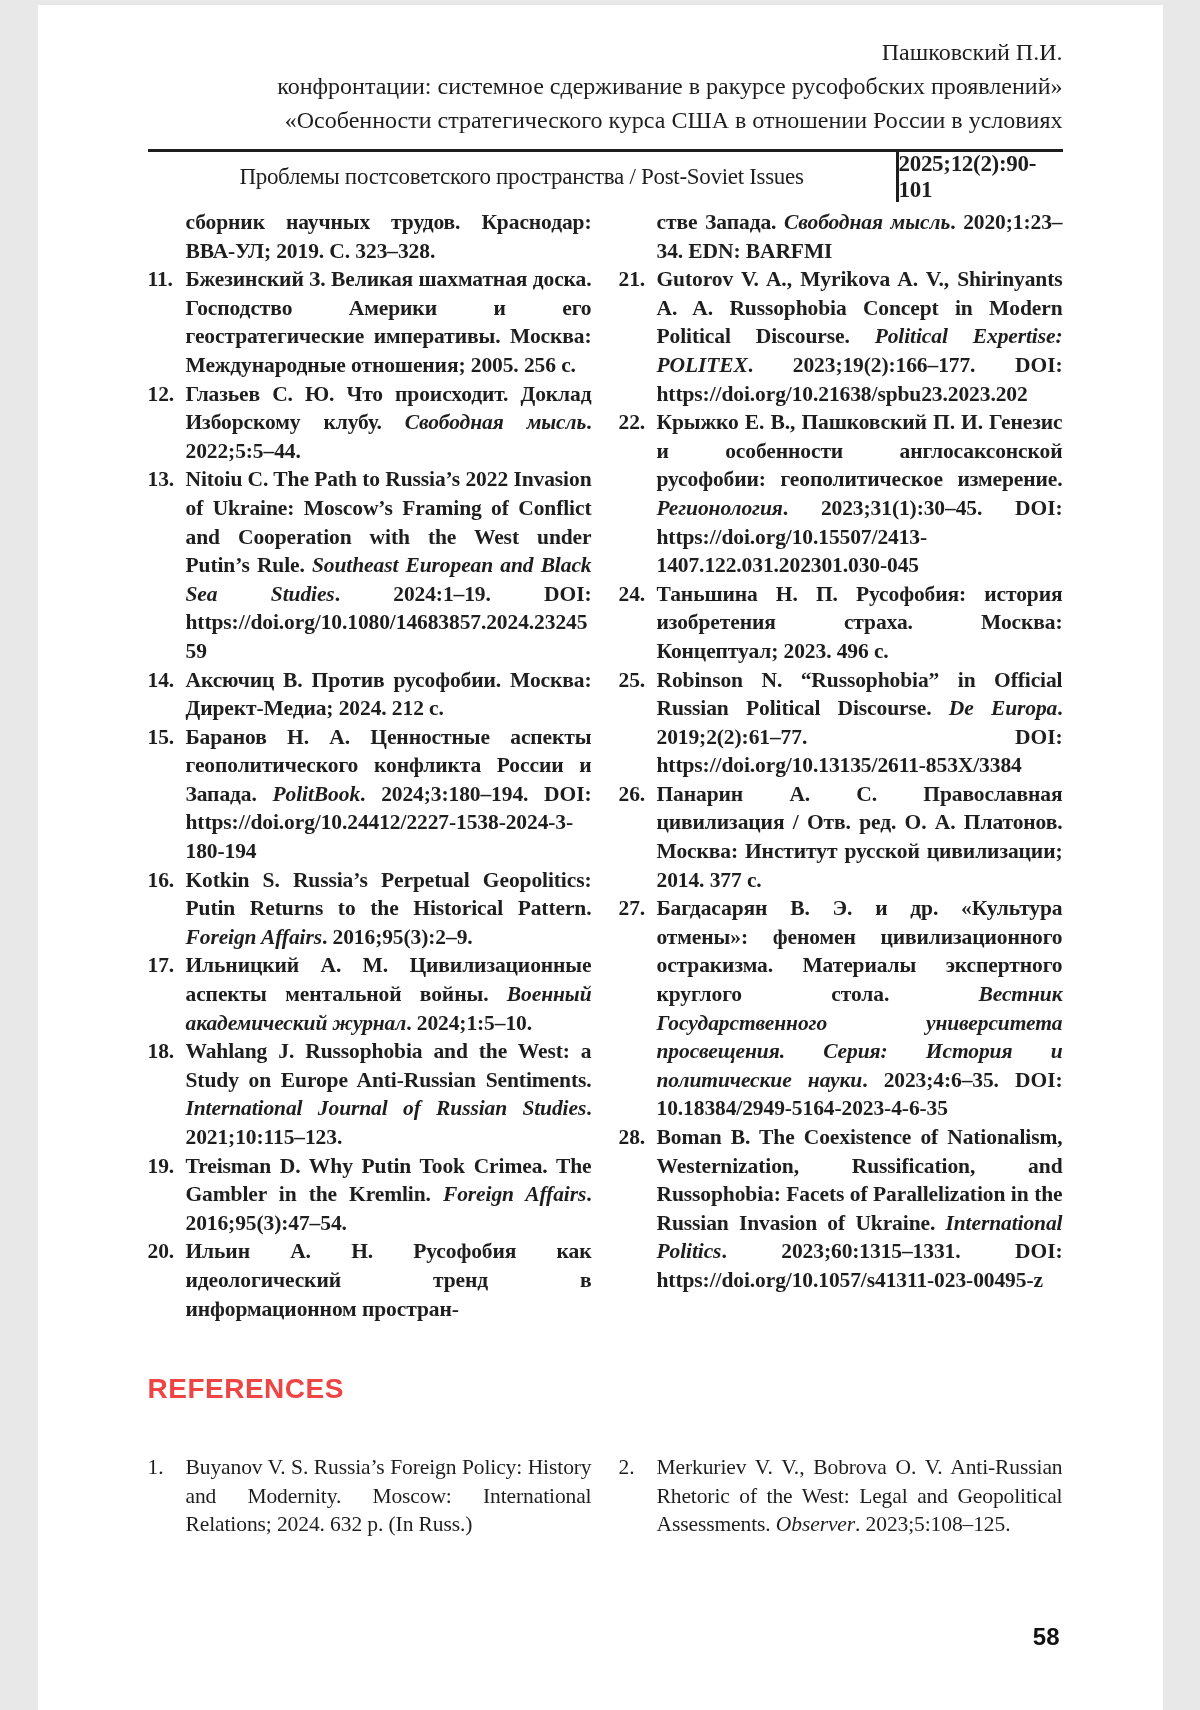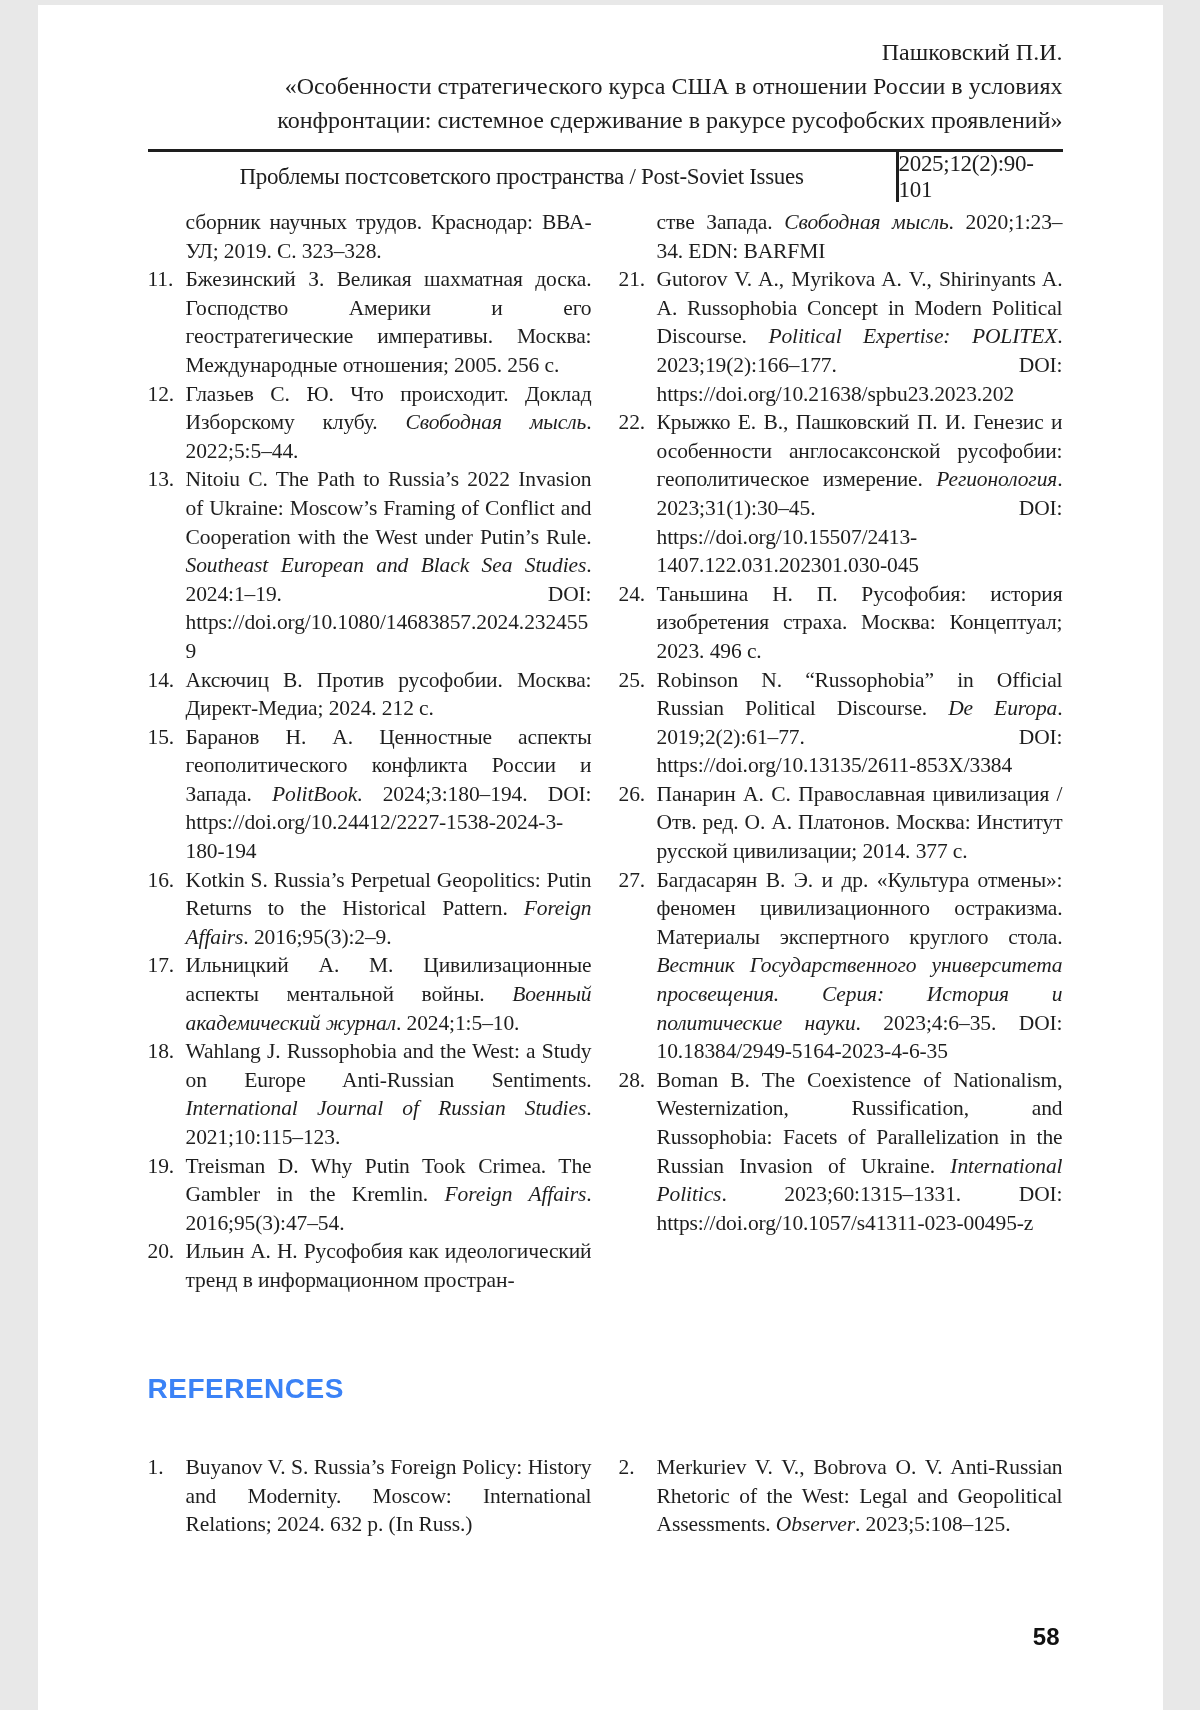--- a/index.html
+++ b/index.html
@@ -29,67 +29,67 @@
     flex:0 0 748px;
     display:flex;align-items:center;justify-content:center;
     font-weight:normal;font-size:23px;letter-spacing:-0.3px;
   }
   .bar-divider{
     width:0;border-left:3px solid #1e1e1e;
   }
   .journal-issue{
     flex:1;
     display:flex;align-items:center;justify-content:flex-end;
-    font-weight:normal;font-size:23px;letter-spacing:-0.3px;
+    font-weight:bold;font-size:23px;letter-spacing:-0.3px;
   }
   
   .columns{
     position:absolute;top:203px;left:110px;right:100px;
-    display:flex;gap:27px;
+    display:flex;gap:27px;font-weight:bold;
   }
   .col{flex:1;min-width:0;}
   .entry{
     position:relative;
     padding-left:38px;
     font-size:21.5px;line-height:28.6px;
     text-align:justify;
     letter-spacing:-0.1px;
     overflow-wrap:break-word;word-break:break-word;
   }
   .entry .num{
     position:absolute;left:0;top:0;
   }
   .entry i{font-style:italic;}
   
   .refs-heading{
     position:absolute;top:1368px;left:110px;
     font-family:"Liberation Sans","DejaVu Sans",sans-serif;
     font-weight:bold;font-size:28px;letter-spacing:0.5px;
-    color:#3b82f6;
+    color:#ef4444;
   }
   .refs-columns{
     position:absolute;top:1448px;left:110px;right:100px;
     display:flex;gap:27px;
   }
   
   .page-num{
     position:absolute;top:1618px;right:103px;
     font-family:"Liberation Sans","DejaVu Sans",sans-serif;
     font-weight:bold;font-size:24px;color:#111;
   }
 </style>
 </head>
 <body>
 
 <div class="page">
 
   <div class="header">
     <div class="author-line">Пашковский П.И.</div>
+    <div class="title-line">конфронтации: системное сдерживание в ракурсе русофобских проявлений»</div>
     <div class="title-line">«Особенности стратегического курса США в отношении России в условиях</div>
-    <div class="title-line">конфронтации: системное сдерживание в ракурсе русофобских проявлений»</div>
     <div class="journal-bar">
       <div class="journal-name">Проблемы постсоветского пространства / Post-Soviet Issues</div>
       <div class="bar-divider"></div>
       <div class="journal-issue">2025;12(2):90-101</div>
     </div>
   </div>
 
   <div class="columns">
     <div class="col">
         <div class="entry cont"><span>сборник научных трудов. Краснодар: ВВА-УЛ; 2019. С. 323–328.</span></div>

